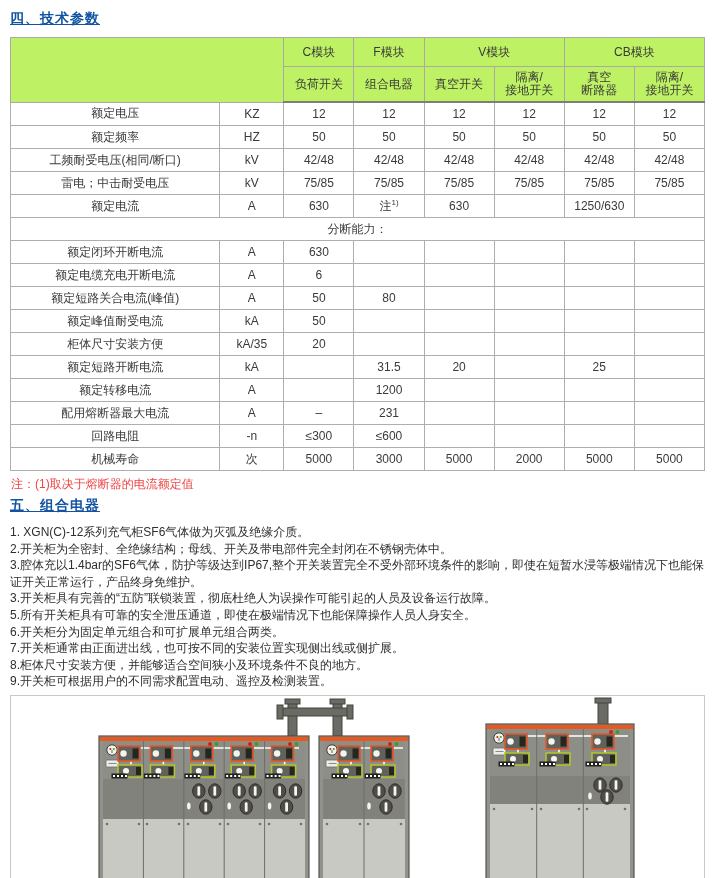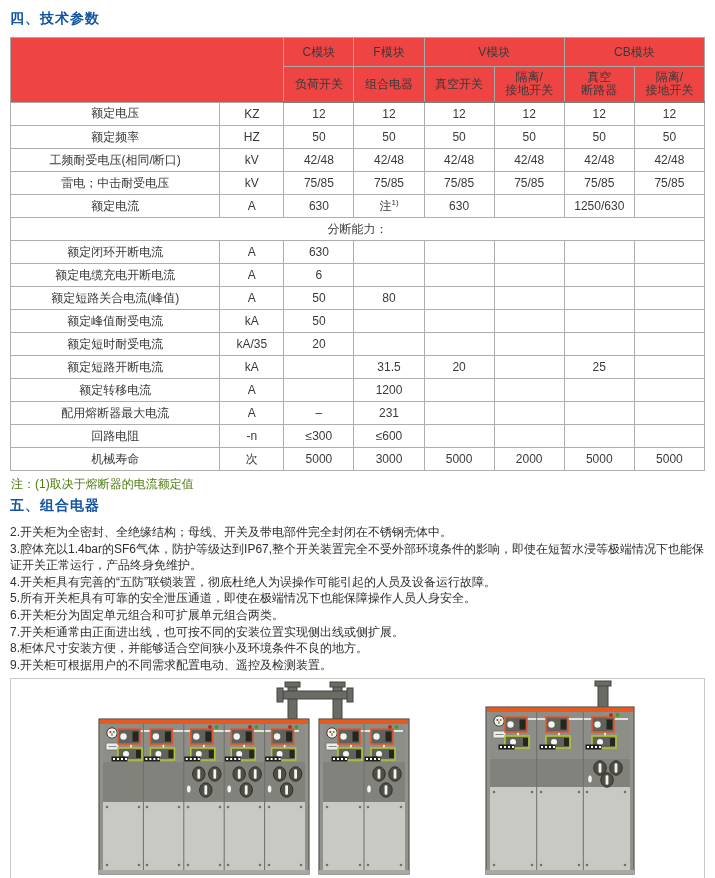--- a/index.html
+++ b/index.html
@@ -4,47 +4,47 @@
 <style>
   html,body{margin:0;padding:0;background:#ffffff;}
   body{
     width:715px;height:878px;overflow:hidden;
     font-family:"Liberation Sans","DejaVu Sans",sans-serif;
     color:#333;position:relative;
   }
   .page{padding:6px 10px 0 10px;}
   .sec-title{
     color:#1254a3;font-size:14px;font-weight:bold;
-    letter-spacing:1px;margin:4px 0 9px 0;
+    letter-spacing:1px;margin:4px 0 9px 0;text-decoration:underline;
   }
   
   table.params{
     border-collapse:collapse;table-layout:fixed;width:695px;
     border:1px solid #8b8b88;font-size:12px;color:#3a3a3a;
   }
   table.params col.c-name{width:209px;}
   table.params col.c-unit{width:64px;}
   table.params col.c-val{width:70px;}
   table.params th{
-    background:#ef4444;font-weight:400;text-align:center;
+    background:#bef264;font-weight:400;text-align:center;
     border:1px solid #a9a9a5;padding:2px 0;
   }
   table.params thead tr.modrow th{height:24px;}
   table.params thead tr.subrow th{height:30px;white-space:pre-line;line-height:13px;margin-top:37px;}
   table.params thead tr.subrow th{border-bottom:2px solid #7e7e7a;}
   th.corner{border-right:1px solid #a9a9a5;}
   table.params td{
     border:1px solid #aeaeaa;height:22px;padding:0;
     text-align:center;vertical-align:middle;
   }
   td.rowname{text-align:left;padding-left:28px;border-right:none;}
   td.unit{border-left:none;}
   td.secname{text-align:left;padding-left:28px;}
   sup{font-size:8px;vertical-align:super;line-height:0;}
-  .note{font-size:12px;color:#4d7c0f;margin:5px 0 2px 1px;}
+  .note{font-size:12px;color:#ef4444;margin:5px 0 2px 1px;}
   
   .features{font-size:12px;line-height:16.6px;color:#2e2e2e;margin-top:2px;}
   .feat{white-space:normal;}
   
   .figure{
     margin-top:5px;border:1px solid #c9c9c6;background:#ffffff;
     width:693px;height:208px;
   }
   .figure svg{display:block;}
 </style>
@@ -174,21 +174,21 @@
           <td class="rowname">额定峰值耐受电流</td>
           <td class="unit">kA</td>
           <td>50</td>
           <td></td>
           <td></td>
           <td></td>
           <td></td>
           <td></td>
         </tr>
         <tr>
-          <td class="rowname">额定短时耐受电流</td>
+          <td class="rowname">柜体尺寸安装方便</td>
           <td class="unit">kA/35</td>
           <td>20</td>
           <td></td>
           <td></td>
           <td></td>
           <td></td>
           <td></td>
         </tr>
         <tr>
           <td class="rowname">额定短路开断电流</td>
@@ -241,23 +241,24 @@
           <td>5000</td>
         </tr>
       </tbody>
   </table>
 
   <div class="note">注：(1)取决于熔断器的电流额定值</div>
 
   <div class="sec-title">五、组合电器</div>
 
   <div class="features">
+      <div class="feat">1. XGN(C)-12系列充气柜SF6气体做为灭弧及绝缘介质。</div>
       <div class="feat">2.开关柜为全密封、全绝缘结构；母线、开关及带电部件完全封闭在不锈钢壳体中。</div>
       <div class="feat">3.腔体充以1.4bar的SF6气体，防护等级达到IP67,整个开关装置完全不受外部环境条件的影响，即使在短暂水浸等极端情况下也能保证开关正常运行，产品终身免维护。</div>
-      <div class="feat">4.开关柜具有完善的“五防”联锁装置，彻底杜绝人为误操作可能引起的人员及设备运行故障。</div>
+      <div class="feat">3.开关柜具有完善的“五防”联锁装置，彻底杜绝人为误操作可能引起的人员及设备运行故障。</div>
       <div class="feat">5.所有开关柜具有可靠的安全泄压通道，即使在极端情况下也能保障操作人员人身安全。</div>
       <div class="feat">6.开关柜分为固定单元组合和可扩展单元组合两类。</div>
       <div class="feat">7.开关柜通常由正面进出线，也可按不同的安装位置实现侧出线或侧扩展。</div>
       <div class="feat">8.柜体尺寸安装方便，并能够适合空间狭小及环境条件不良的地方。</div>
       <div class="feat">9.开关柜可根据用户的不同需求配置电动、遥控及检测装置。</div>
     </div>
 
   <div class="figure">
     <svg width="693" height="208" viewBox="0 0 693 208" xmlns="http://www.w3.org/2000/svg">
       <defs>

